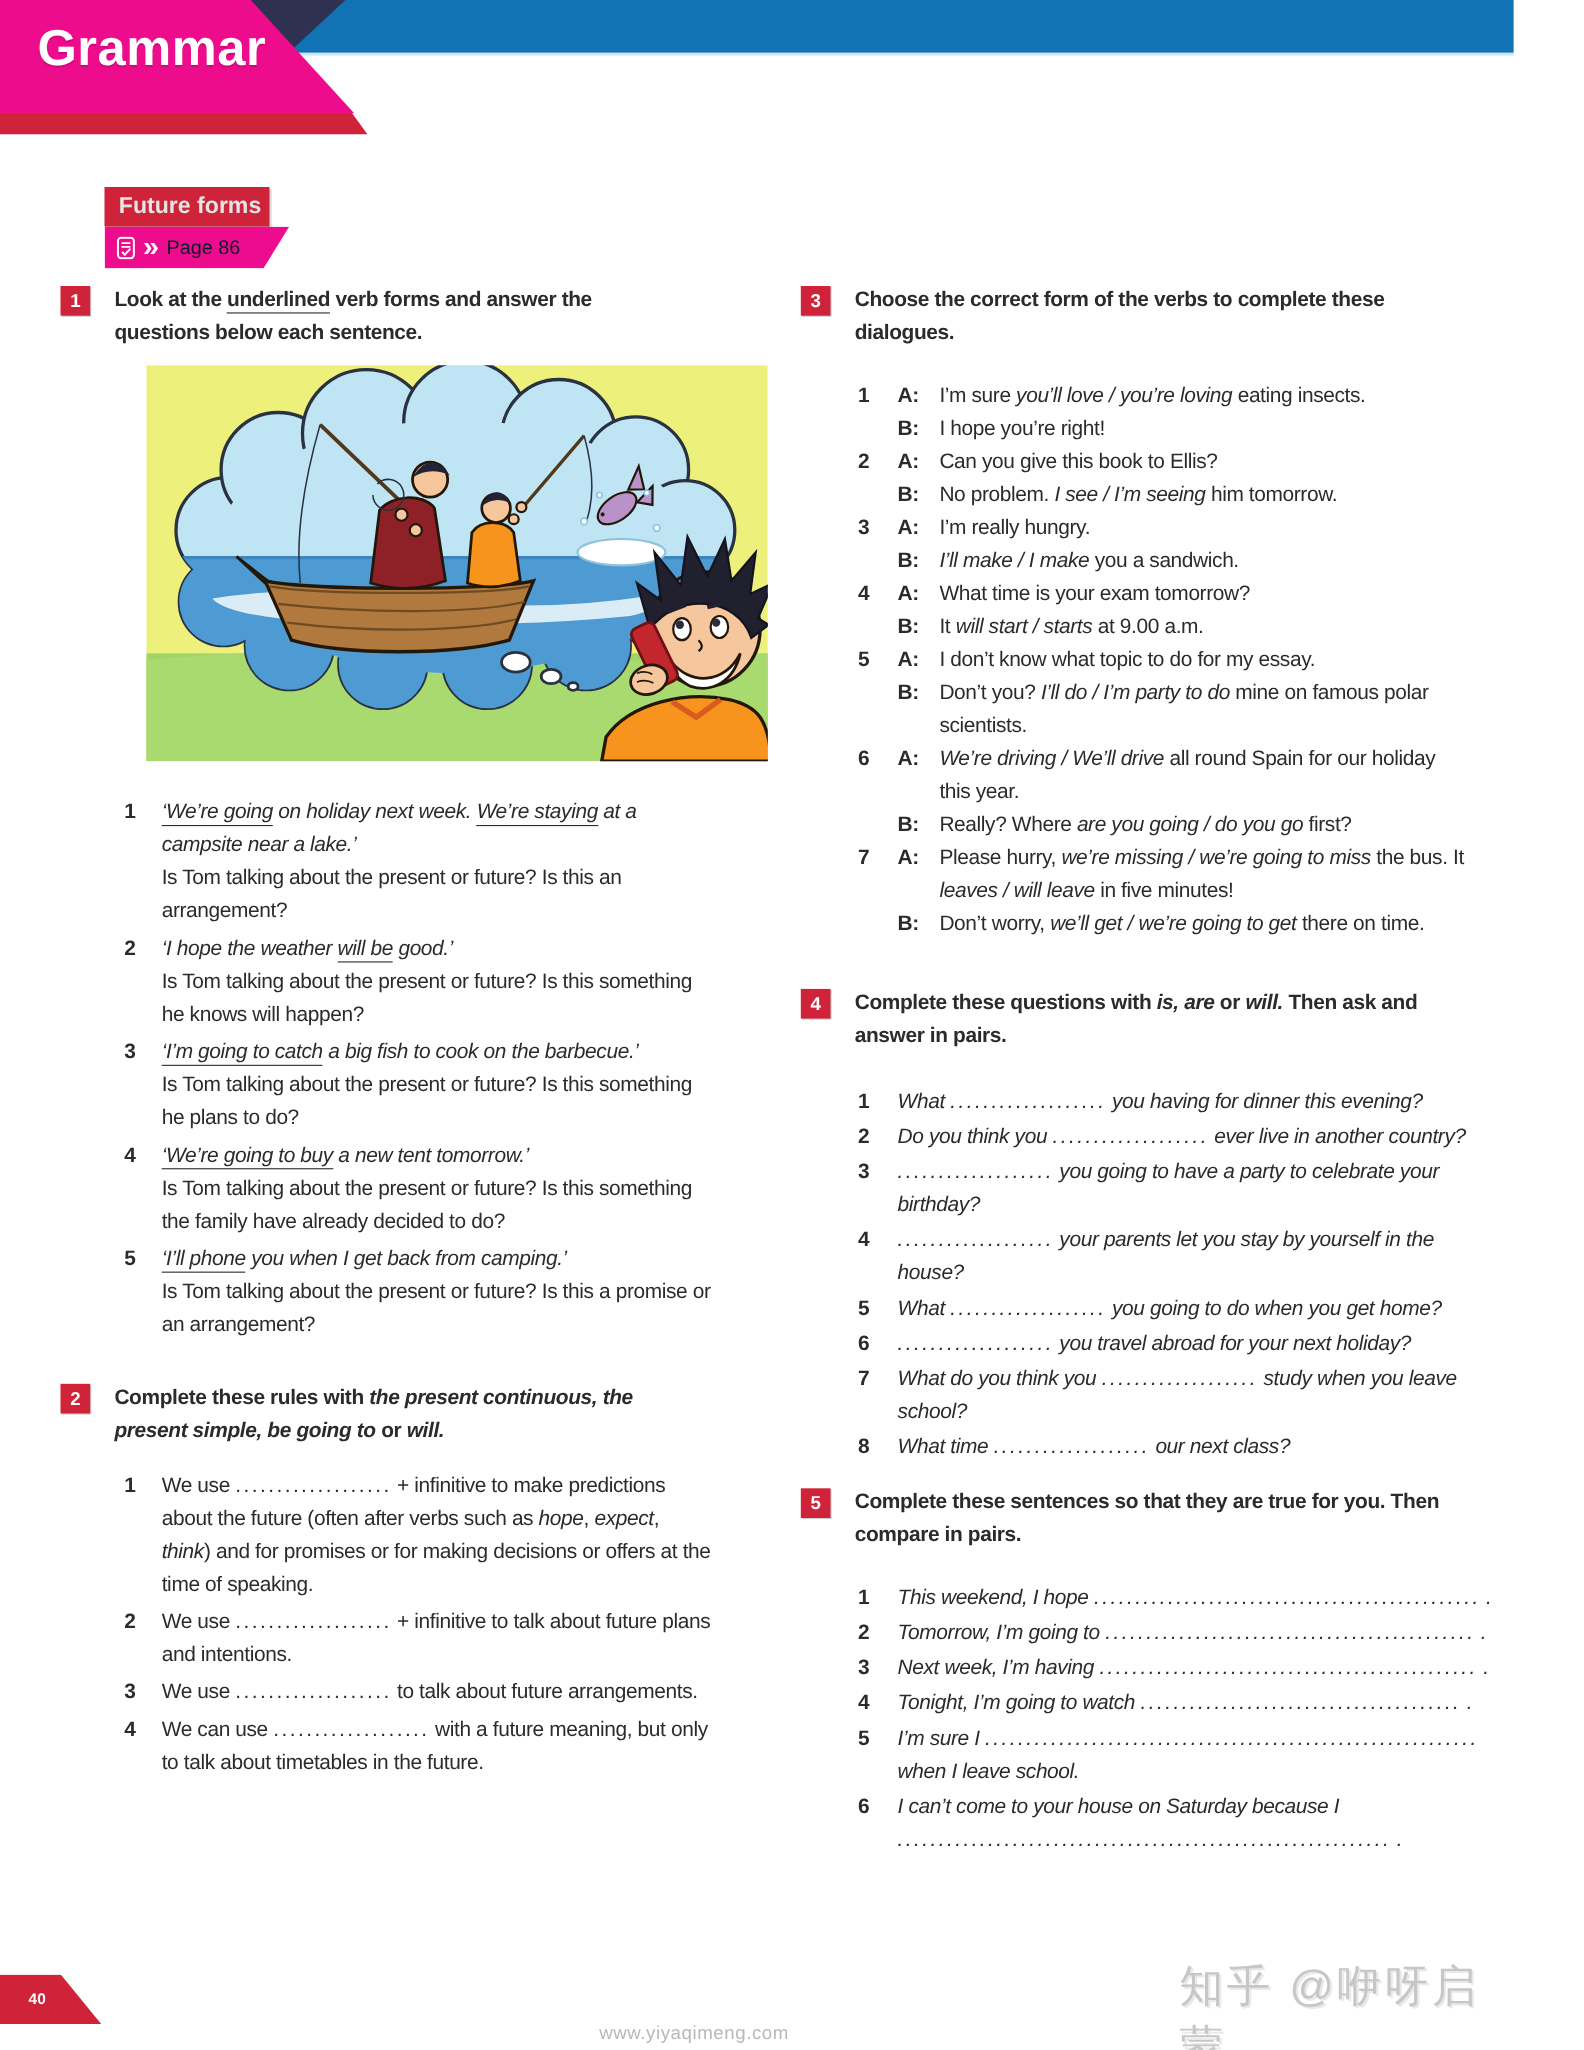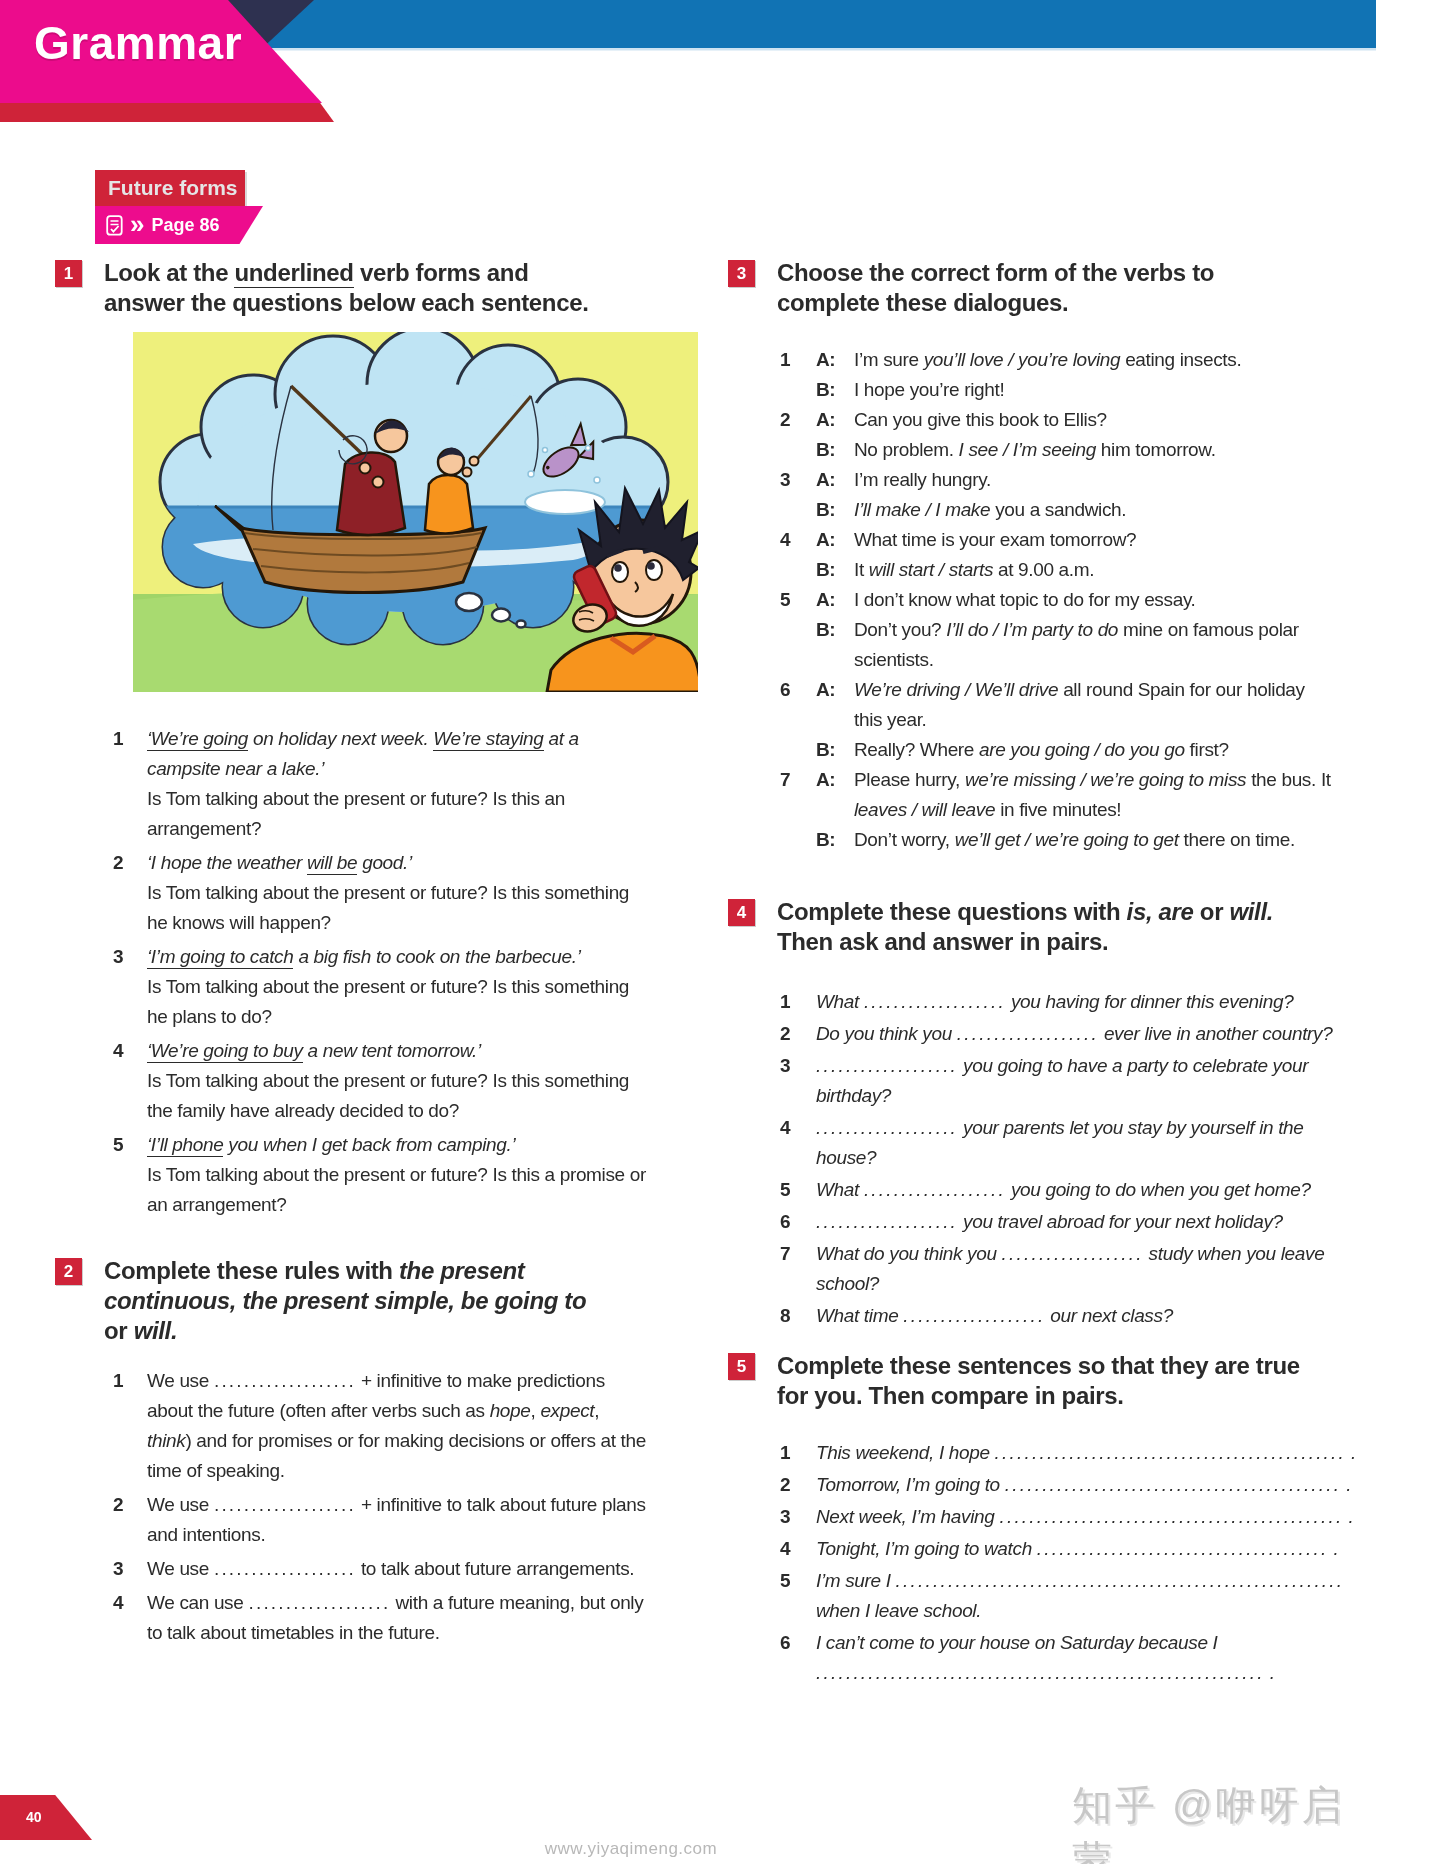--- a/index.html
+++ b/index.html
@@ -18,32 +18,32 @@
     position:absolute; left:95px; top:170px; width:150px; height:36px; background:#cf2339;
     color:#e5e5e5; font-weight:bold; font-size:21px; line-height:36px; padding-left:13px;
     box-sizing:border-box; box-shadow:2px 2px 0 rgba(0,0,0,0.15);
   }
   .ff-bottom {
     position:absolute; left:95px; top:206px; width:168px; height:38px; background:#ed0c8d;
     clip-path:polygon(0 0, 100% 0, 86% 100%, 0 100%);
     display:flex; align-items:center; gap:7px; padding-left:11px; box-sizing:border-box;
   }
   .ff-bottom .chev { color:#ffffff; font-size:26px; font-weight:bold; line-height:1; margin-top:-3px; }
-  .ff-bottom .pageref { color:#ffffff; font-size:18px; font-weight:bold; }
+  .ff-bottom .pageref { color:#0f172a; font-size:18px; font-weight:normal; }
   
   .col { position:absolute; top:258px; }
   .col-left  { left:55px;  width:650px; }
   .col-right { left:728px; width:665px; }
   .exhead { display:flex; align-items:flex-start; }
   .numsq {
     flex:none; width:27px; height:27px; background:#cf2339; color:#fff; font-size:17px;
     font-weight:bold; display:flex; align-items:center; justify-content:center; margin-top:2px;
     box-shadow:1px 1px 0 rgba(0,0,0,0.2);
   }
-  .extitle { margin-left:22px; font-weight:bold; font-size:24px; line-height:30px; letter-spacing:-0.35px; }
+  .extitle { margin-left:22px; font-weight:bold; font-size:19px; line-height:30px; letter-spacing:-0.35px; }
   .col-left  .extitle { width:500px; }
   .col-right .extitle { width:535px; }
   .illustration { display:block; margin:14px 0 0 78px; }
   
   .items { margin-top:32px; font-size:19px; line-height:30px; letter-spacing:-0.35px; }
   .item { display:flex; margin-left:58px; margin-bottom:4px; width:534px; }
   .inum { flex:none; width:34px; font-weight:bold; }
   .itext { flex:1; max-width:500px; overflow-wrap:break-word; }
   
   .ditem { display:flex; margin-left:52px; width:554px; }

